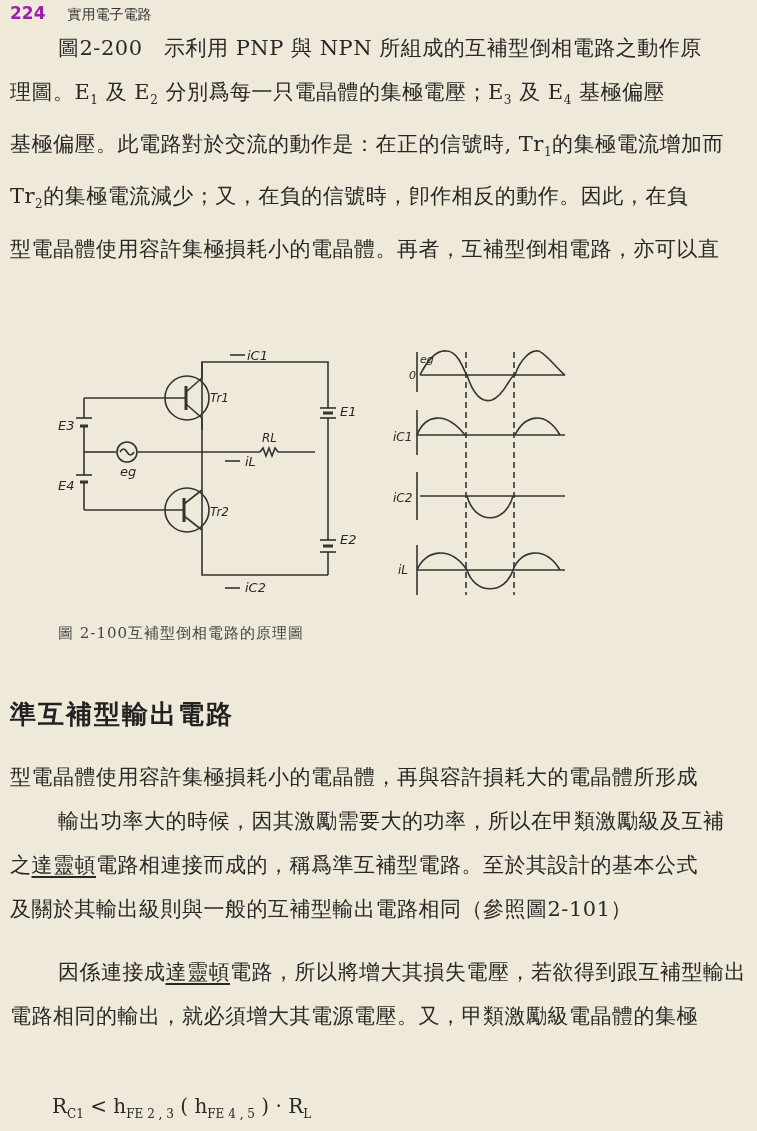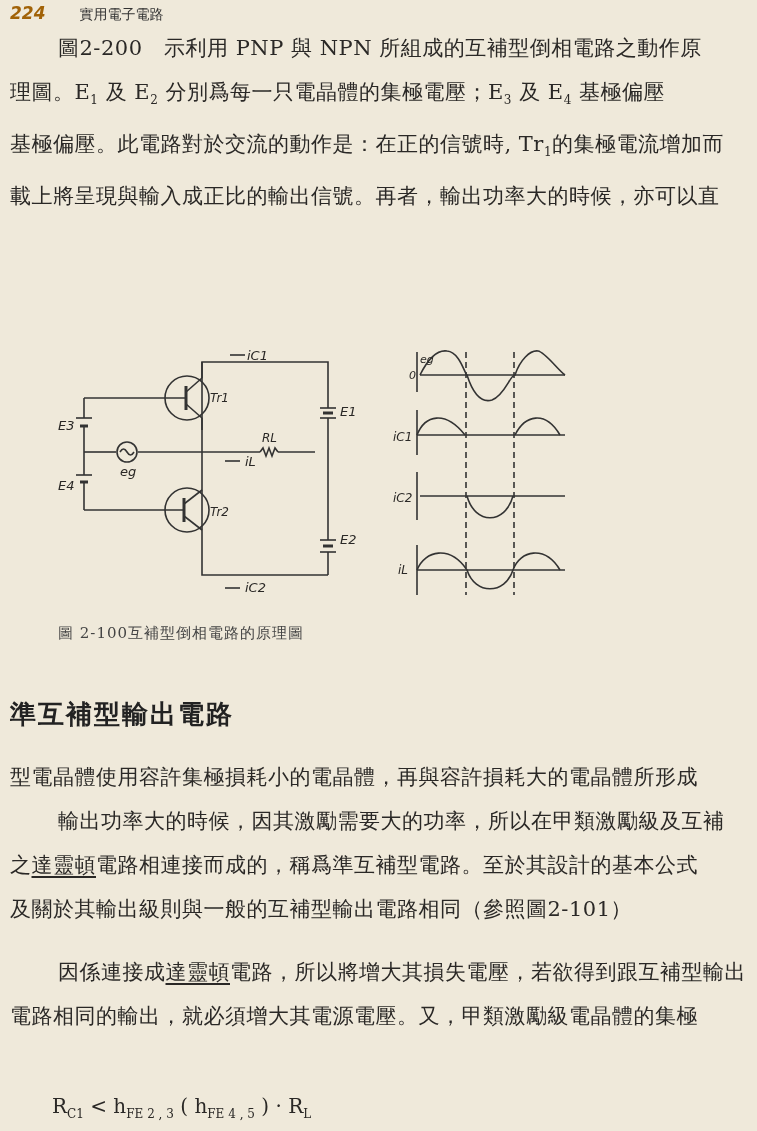--- a/index.html
+++ b/index.html
@@ -4,22 +4,22 @@
 <style>
   html, body { margin: 0; padding: 0; }
   body {
     width: 757px; height: 1131px; overflow: hidden;
     background: #efe9da;
     font-family: "DejaVu Serif", "Liberation Serif", serif;
     color: #2a2826;
     position: relative;
   }
   .header { position: absolute; left: 10px; top: 3px; display: flex; align-items: baseline; }
-  .page-num { font-family: "DejaVu Sans", sans-serif; font-weight: bold; font-style: italic; font-size: 17px; color: #a16207; }
-  .book-title { margin-left: 34px; font-family: "DejaVu Sans", sans-serif; font-size: 14px; color: #333; }
+  .page-num { font-family: "DejaVu Sans", sans-serif; font-weight: bold; font-size: 17px; color: #a21caf; }
+  .book-title { margin-left: 22px; font-family: "DejaVu Sans", sans-serif; font-size: 14px; color: #333; }
   .para { position: absolute; left: 10px; width: 740px; font-size: 21px; line-height: 44px; letter-spacing: 0.5px; }
   .para .indent { display: inline-block; width: 48px; }
   sub { font-size: 12px; }
   .figure { position: absolute; left: 50px; top: 330px; width: 530px; height: 280px; }
   .caption { position: absolute; left: 58px; top: 624px; font-size: 15px; color: #444; letter-spacing: 1px; }
   .section-title { position: absolute; left: 10px; top: 697px; font-family: "DejaVu Sans", sans-serif; font-size: 26px; font-weight: bold; color: #222; letter-spacing: 2px; }
   .ul { text-decoration: underline; text-underline-offset: 4px; text-align: center; }
   .formula { position: absolute; left: 52px; top: 1094px; font-size: 20px; }
   .formula .small { font-size: 12px; }
   svg text { font-family: "DejaVu Sans", sans-serif; font-style: italic; fill: #2a2826; }
@@ -29,21 +29,22 @@
 
 <div class="header">
   <span class="page-num">224</span>
   <span class="book-title">實用電子電路</span>
 </div>
 
 <div class="para" style="top:26px">
   <div><span class="indent"></span><span>圖2-200　示利用 PNP 與 NPN 所組成的互補型倒相電路之動作原</span></div>
   <div><span>理圖。E</span><sub>1</sub><span> 及 E</span><sub>2</sub><span> 分別爲每一只電晶體的集極電壓；E</span><sub>3</sub><span> 及 E</span><sub>4</sub><span> 基極偏壓</span></div>
   <div><span>基極偏壓。此電路對於交流的動作是：在正的信號時, Tr</span><sub>1</sub><span>的集極電流增加而</span></div>
-  <div>載上將呈現與輸入成正比的輸出信號。再者，輸出功率大的時候，亦可以直</div>
+  <div><span>Tr</span><sub>2</sub><span>的集極電流減少；又，在負的信號時，卽作相反的動作。因此，在負</span></div>
+  <div>型電晶體使用容許集極損耗小的電晶體。再者，互補型倒相電路，亦可以直</div>
 </div>
 
 <div class="figure">
   <svg width="530" height="280" viewBox="0 0 530 280">
     <g stroke="#333" stroke-width="1.6" fill="none">
 
       <polyline points="152,100 152,32 278,32 278,78"></polyline>
       <line x1="278" y1="88" x2="278" y2="210"></line>
       <line x1="278" y1="222" x2="278" y2="245"></line>
       <polyline points="278,245 152,245 152,205"></polyline>

